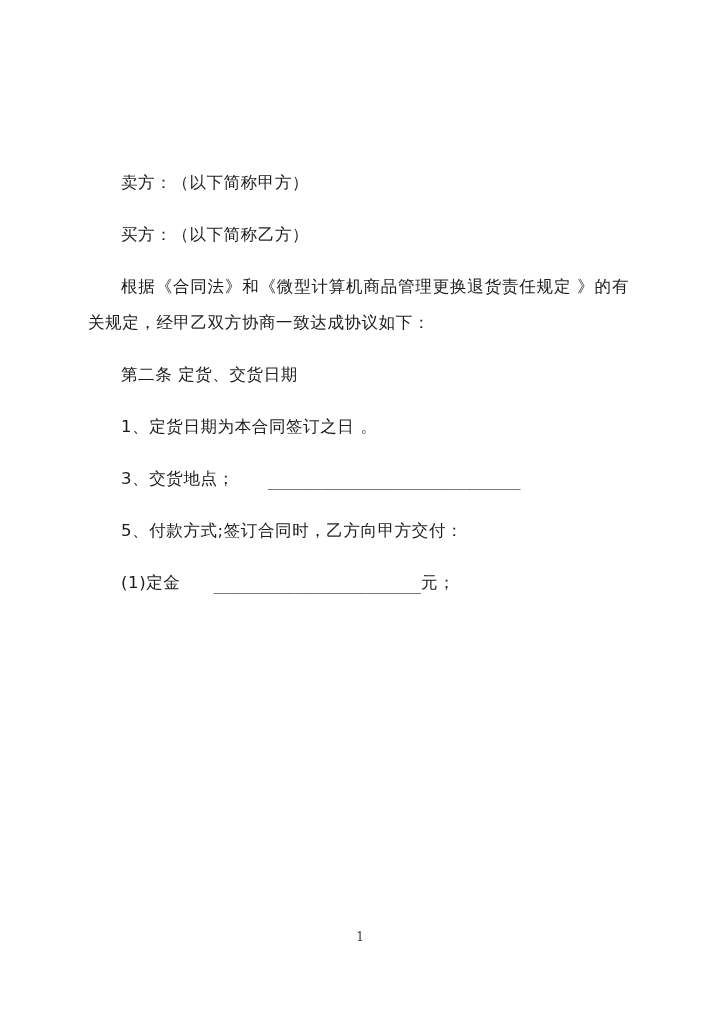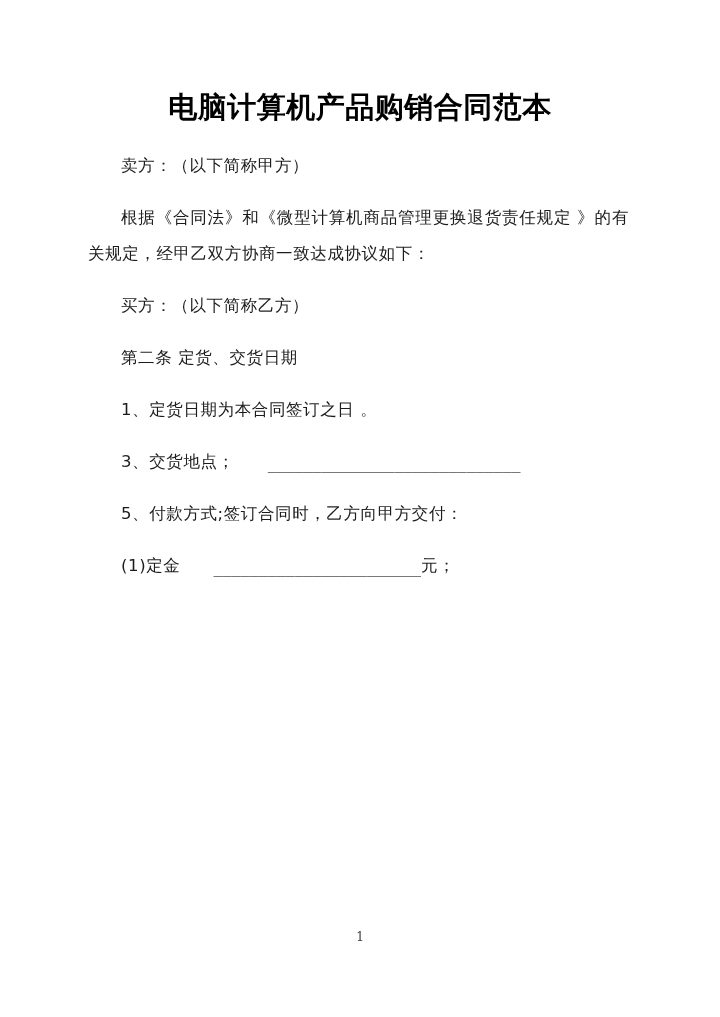--- a/index.html
+++ b/index.html
@@ -35,21 +35,21 @@
     font-size: 29px;
     font-weight: bold;
     letter-spacing: 0.5px;
     line-height: 40px;
     color: #000000;
   }
 
   .body-block {
     position: absolute;
     left: 88px;
-    top: 148px;
+    top: 165px;
     width: 541px;
   }
 
   p.para {
     margin: 0 0 0 0;
     font-size: 16.5px;
     line-height: 36px;
     text-align: justify;
     text-justify: inter-ideograph;
     color: #1c1c1c;
@@ -84,29 +84,28 @@
     font-size: 12px;
     font-family: "DejaVu Serif", "Liberation Serif", serif;
     color: #3a3a3a;
   }
 </style>
 </head>
 <body>
 
 <div class="page">
 
-  <div class="doc-title">电脑计算机产品购销合同范本</div>
 
   <div class="body-block">
 
     <p class="para indent">卖方：（以下简称甲方）</p>
 
+    <p class="para indent">买方：（以下简称乙方）</p>
+
     <p class="para indent">根据《合同法》和《微型计算机商品管理更换退货责任规定 》的有关规定，经甲乙双方协商一致达成协议如下：</p>
-
-    <p class="para indent">买方：（以下简称乙方）</p>
 
 
     <p class="para indent">第二条  定货、交货日期</p>
 
     <p class="para indent">1、定货日期为本合同签订之日 。</p>
 
 
     <p class="para indent"><span>3、交货地点；</span><span class="fill-line">____________________________</span></p>
 
 

